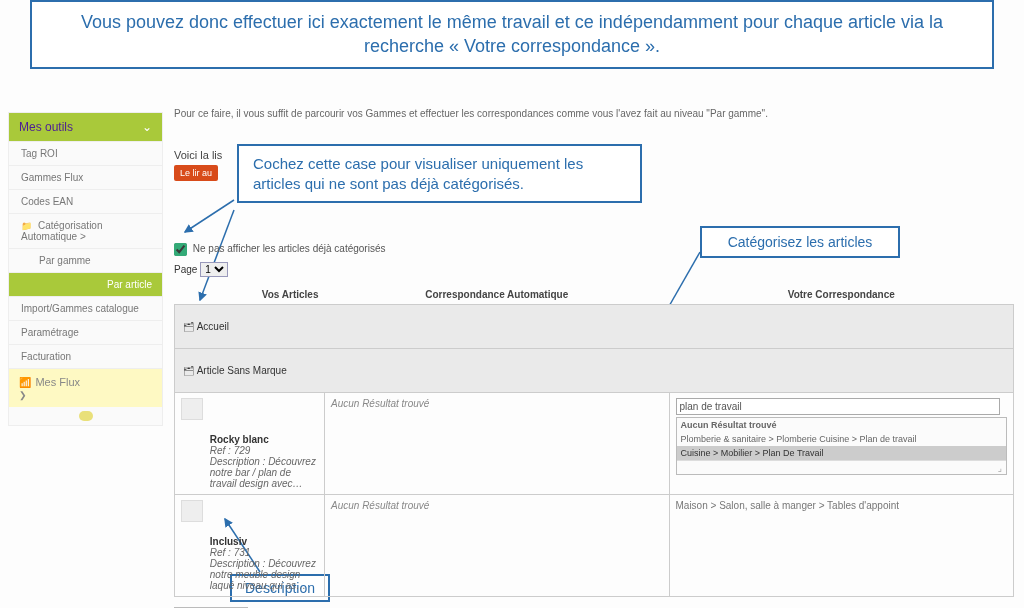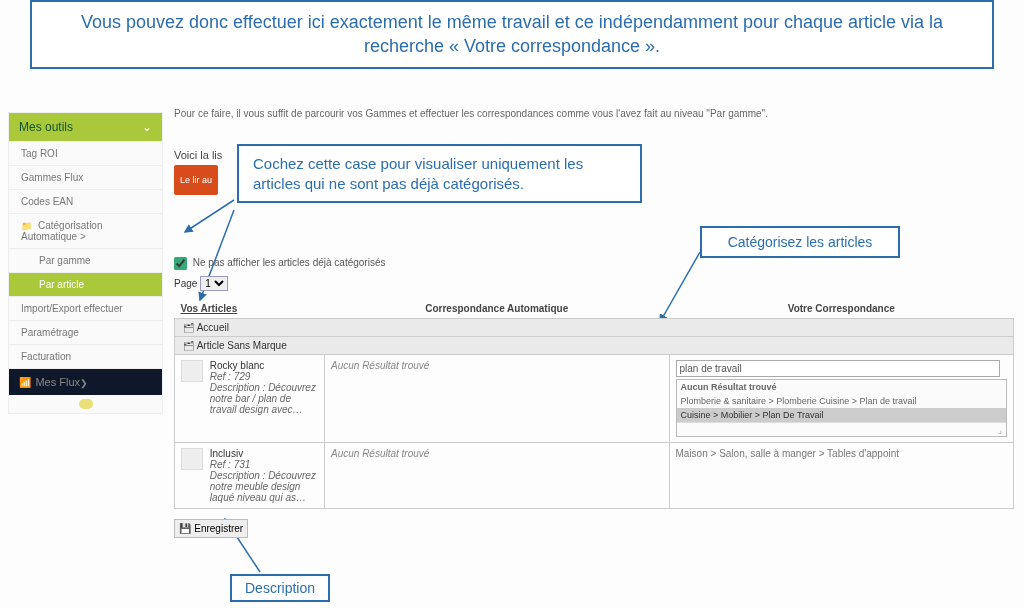--- a/index.html
+++ b/index.html
@@ -8,47 +8,47 @@
   .callout { position: absolute; border: 2px solid #2c6ead; background: #fff; padding: 8px 14px; text-align: center; color: #2c6ead; font-size: 13px; font-style: italic; }
   .callout.big { top: 0; left: 30px; width: 964px; font-size: 18px; font-style: normal; font-weight: 500; line-height: 1.35; }
   .callout.c2 { top: 144px; left: 237px; width: 405px; text-align: left; font-style: normal; font-size: 15px; line-height: 1.3; }
   .callout.c3 { top: 226px; left: 700px; width: 200px; font-size: 14px; font-style: normal; padding: 6px 10px; }
   .callout.c4 { top: 574px; left: 230px; width: 100px; font-size: 14px; font-style: normal; padding: 4px 8px; }
 
   svg.arrows { position: absolute; top: 0; left: 0; width: 1024px; height: 608px; pointer-events: none; }
 
   
   .sidebar { position: absolute; top: 112px; left: 8px; width: 155px; background: #fafafa; border: 1px solid #eee; }
-  .sb-head { background: #a9c93a; color: #14532d; padding: 7px 10px; font-size: 12px; display: flex; justify-content: space-between; align-items: center; }
+  .sb-head { background: #a9c93a; color: #4c1d95; padding: 7px 10px; font-size: 12px; display: flex; justify-content: space-between; align-items: center; }
   .sb-item { padding: 6px 10px 6px 20px; border-top: 1px solid #eee; color: #777; font-size: 10px; cursor: pointer; }
   .sb-item.top { padding-left: 12px; }
   .sb-item.indent { padding-left: 30px; font-size: 10px; }
-  .sb-item.active { background: #a9c93a; color: #fff; }
-  .sb-sec { background: #0f172a; color: #888; padding: 7px 10px; font-size: 11px; display:flex; border-top: 1px solid #eee; cursor:pointer;}
+  .sb-item.active { background: #a9c93a; color: #fff; text-align: right; }
+  .sb-sec { background: #fef9c3; color: #888; padding: 7px 10px; font-size: 11px; display:flex; border-top: 1px solid #eee; cursor:pointer;flex-direction:column;}
   .sb-toggle { display:flex; justify-content:center; padding:4px; }
   .sb-toggle span { background:#e9e07a; border-radius:6px; width:14px; height:10px; display:block;}
 
   
   .main { position: absolute; top: 108px; left: 174px; width: 840px; }
   .instr { font-size: 10px; color: #666; margin-bottom: 6px; }
   .listhdr { font-size: 11px; margin: 30px 0 4px 0; color:#444; }
-  .orange-btn { display:inline-block; background:#d84b1a; color:#fff; font-size:9px; padding:10px 6px; margin-bottom:6px; border-radius:2px;}
+  .orange-btn { display:inline-block; background:#d84b1a; color:#fff; font-size:9px; padding:3px 6px; margin-bottom:6px; border-radius:2px;}
   .chkrow { margin: 56px 0 6px 0; font-size: 10px; color:#555; }
   .chkrow input { vertical-align: middle; margin-right:3px; accent-color:#3a7; }
   .pager { margin: 4px 0 8px 0; font-size:10px; }
   .pager select { font-size:10px; border:1px solid #99b; }
 
   table.grid { width: 100%; border-collapse: collapse; font-size: 10px; table-layout: fixed; }
   table.grid th { font-weight: bold; padding: 4px 6px; border-bottom:1px solid #ccc; color:#444; }
-  table.grid th.c1 { width: 150px; text-align:left;text-decoration:underline;}
+  table.grid th.c1 { width: 150px; text-align:right;}
   table.grid th.c2 { text-align:center; }
   table.grid th.c3 { text-align:center; }
-  .grp { background:#eaeaea; padding:3px 8px; border:1px solid #ccc; font-size:10px; }
+  .grp { background:#eaeaea; padding:16px 8px; border:1px solid #ccc; font-size:10px; }
   .cell { border:1px solid #ccc; padding:5px 6px; vertical-align: top; }
-  .art-title { font-weight:normal; color:#333; }
+  .art-title { font-weight:bold; color:#333;margin-top:36px; }
   .art-ref { font-style: italic; color:#666; }
   .art-desc { font-style: italic; color:#666; }
   .thumb { width:22px; height:22px; background:#eee; border:1px solid #ddd; display:inline-block; vertical-align:top; margin-right:4px;}
   .noresult { color:#888; font-style: italic; }
   .corr-input { width: 98%; border:1px solid #aaa; padding:2px 3px; font-size:10px; color:#555; background:#fff; }
   .suggest { border:1px solid #bbb; background:#fbfbfb; margin-top:2px; font-size:9px; }
   .suggest div { padding:2px 4px; color:#666; }
   .suggest .hi { background:#ccc; color:#333; }
   .corr-val { color:#777; }
   .save { margin-top:10px; }
@@ -87,21 +87,21 @@
   </div>
   <div class="sb-item top">Tag ROI</div>
   <div class="sb-item top">Gammes Flux</div>
   <div class="sb-item top">Codes EAN</div>
   <div class="sb-item top">
     <span class="tree-icon"></span>
     <span>Catégorisation Automatique &gt;</span>
   </div>
   <div class="sb-item indent">Par gamme</div>
   <div class="sb-item indent active">Par article</div>
-  <div class="sb-item top">Import/Export effectuer</div>
+  <div class="sb-item top">Import/Gammes catalogue</div>
   <div class="sb-item top">Paramétrage</div>
   <div class="sb-item top">Facturation</div>
   <div class="sb-sec">
     <span><span class="rss-icon"></span><span>Mes Flux</span></span>
     <span class="chev"></span>
   </div>
   <div class="sb-toggle">
       <span></span>
     </div>
 </div>

